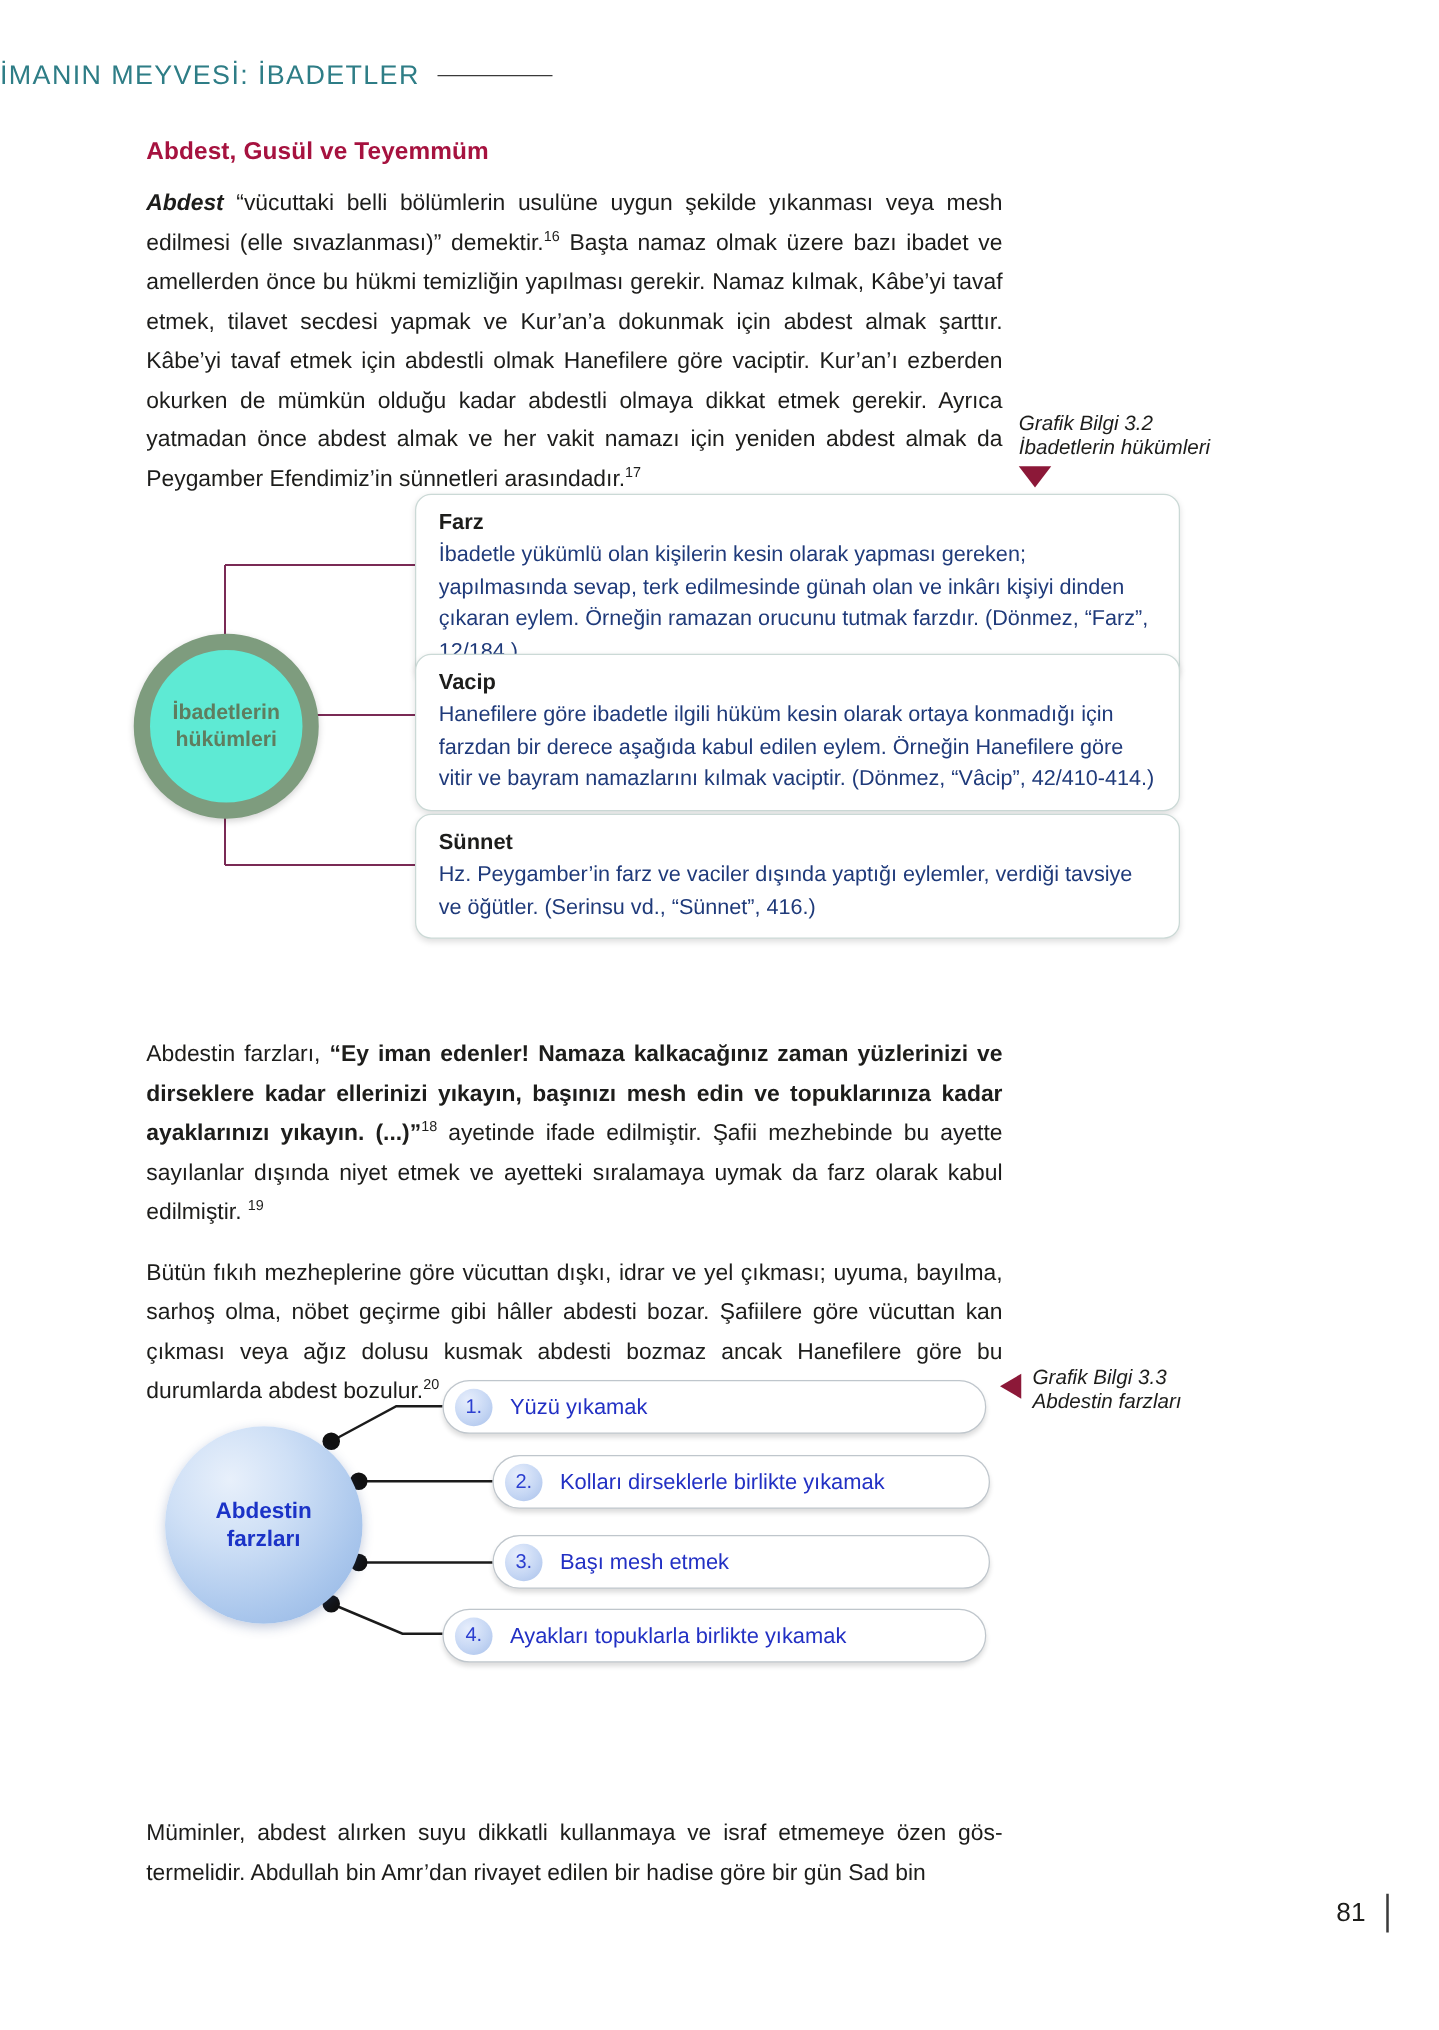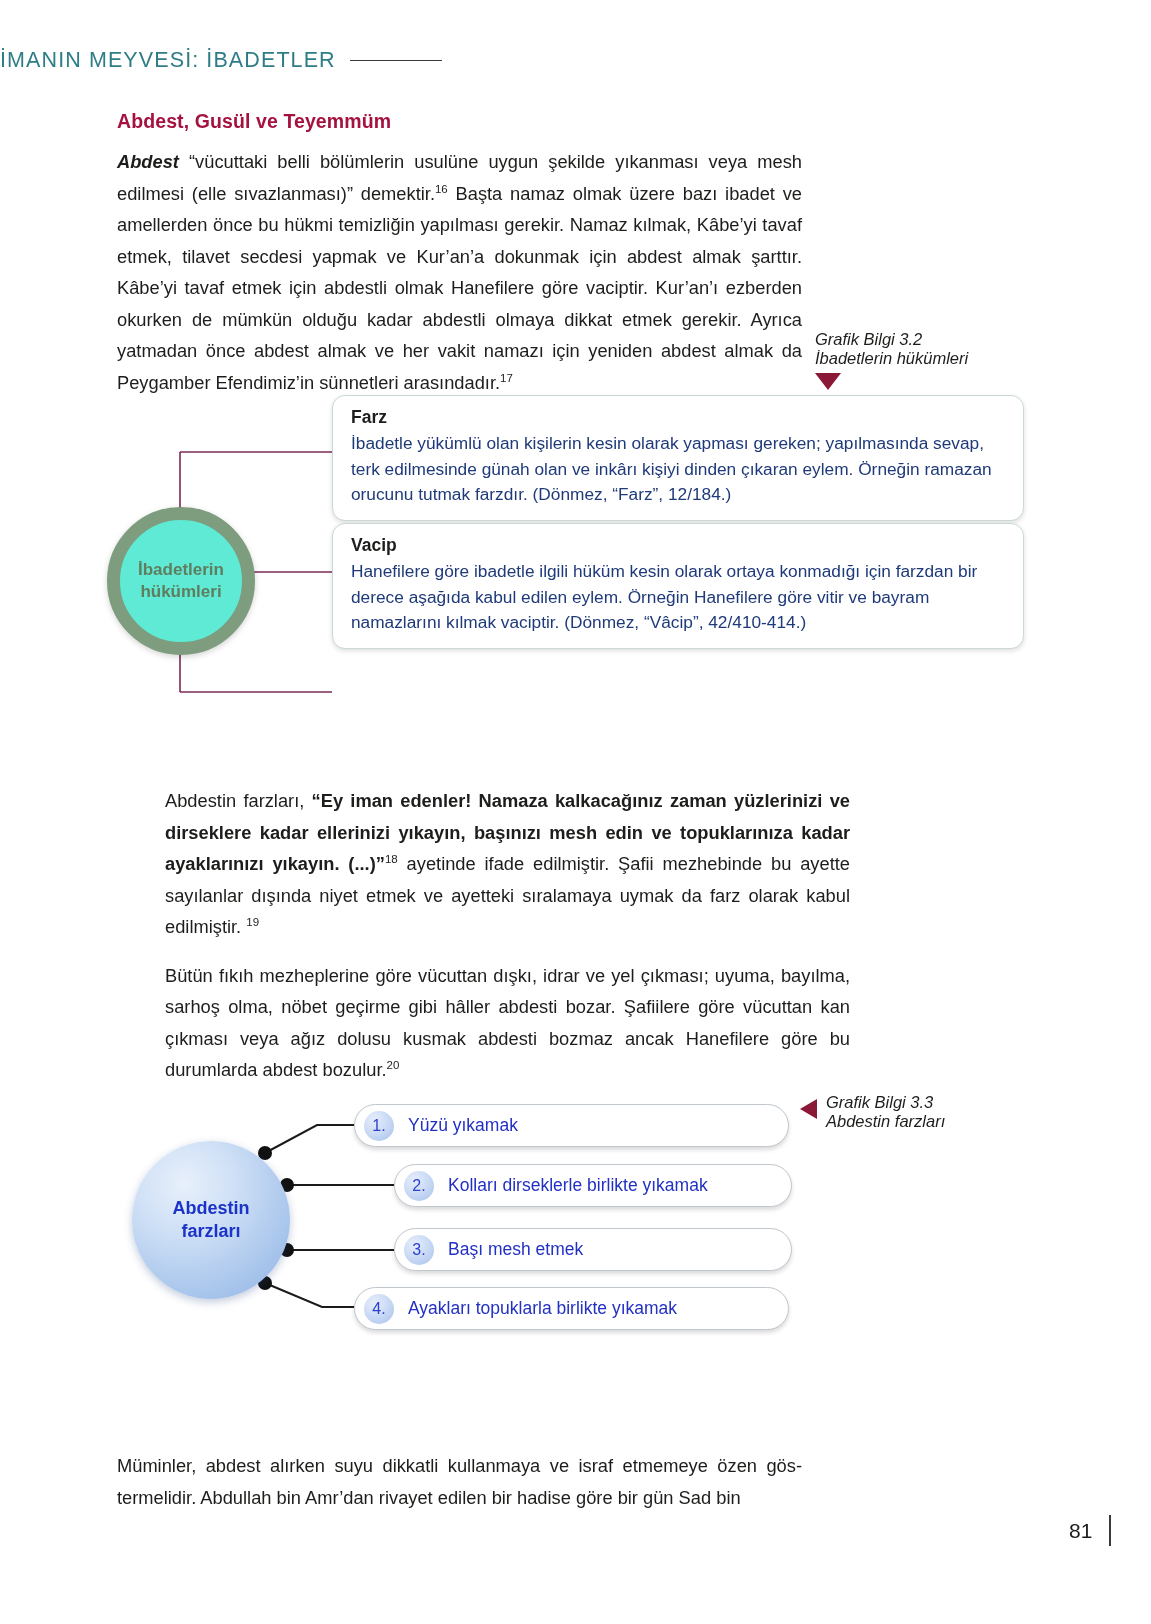--- a/index.html
+++ b/index.html
@@ -106,21 +106,21 @@
     font-size: 17px;
     font-weight: bold;
     color: #5f7d5f;
     line-height: 22px;
     white-space: pre-line;
   }
 
   .rule-box {
     position: absolute;
     left: 232px;
-    width: 692px;
+    width: 612px;
     border: 1.6px solid #cbd9d6;
     border-radius: 13px;
     background: #ffffff;
     box-shadow: 0 2px 5px rgba(0,0,0,0.13);
     padding: 9px 16px 12px 18px;
   }
   .rule-box-title {
     font-size: 17.5px; font-weight: bold; color: #1d1d1b;
     line-height: 25px; margin-bottom: 1px;
   }
@@ -217,23 +217,27 @@
   <div class="rule-box" style="top:3px;">
     <div class="rule-box-title">Farz</div>
     <div class="rule-box-text">İbadetle yükümlü olan kişilerin kesin olarak yapması gereken; yapılmasında sevap, terk edilmesinde günah olan ve inkârı kişiyi dinden çıkaran eylem. Örneğin ramazan orucunu tutmak farzdır. (Dönmez, “Farz”, 12/184.)</div>
   </div>
 
   <div class="rule-box" style="top:131px;">
     <div class="rule-box-title">Vacip</div>
     <div class="rule-box-text">Hanefilere göre ibadetle ilgili hüküm kesin olarak ortaya konmadığı için farzdan bir derece aşağıda kabul edilen eylem. Örneğin Hanefilere göre vitir ve bayram namazlarını kılmak vaciptir. (Dönmez, “Vâcip”, 42/410-414.)</div>
   </div>
 
-</div>
-
-<div class="col" style="top:785px;margin-left:48px;">
+  <div class="rule-box" style="top:259px;">
+    <div class="rule-box-title">Sünnet</div>
+    <div class="rule-box-text">Hz. Peygamber’in farz ve vaciler dışında yaptığı eylemler, verdiği tavsiye ve öğütler. (Serinsu vd., “Sünnet”, 416.)</div>
+  </div>
+</div>
+
+<div class="col" style="top:827px;">
   <p class="body">
     <span>Abdestin farzları, </span><span class="verse">“Ey iman edenler! Namaza kalkacağınız zaman yüzlerinizi ve dirseklere kadar ellerinizi yıkayın, başınızı mesh edin ve topuklarınıza kadar ayaklarınızı yıkayın. (...)”</span><sup>18</sup><span> ayetinde ifade edilmiştir. Şafii mezhebinde bu ayette sayılanlar dışında niyet etmek ve ayetteki sıralamaya uymak da farz olarak kabul edilmiştir. </span><sup>19</sup>
   </p>
   <p class="body">
     <span>Bütün fıkıh mezheplerine göre vücuttan dışkı, idrar ve yel çıkması; uyuma, bayılma, sarhoş olma, nöbet geçirme gibi hâller abdesti bozar. Şafiilere göre vücuttan kan çıkması veya ağız dolusu kusmak abdesti bozmaz ancak Hanefilere göre bu durumlarda abdest bozulur.</span><sup>20</sup>
   </p>
 </div>
 
 <div class="caption" style="left:800px; top:1093px; display:flex; align-items:flex-start;">
   <div class="tri-left" style="margin-top:6px; margin-right:9px;"></div>

